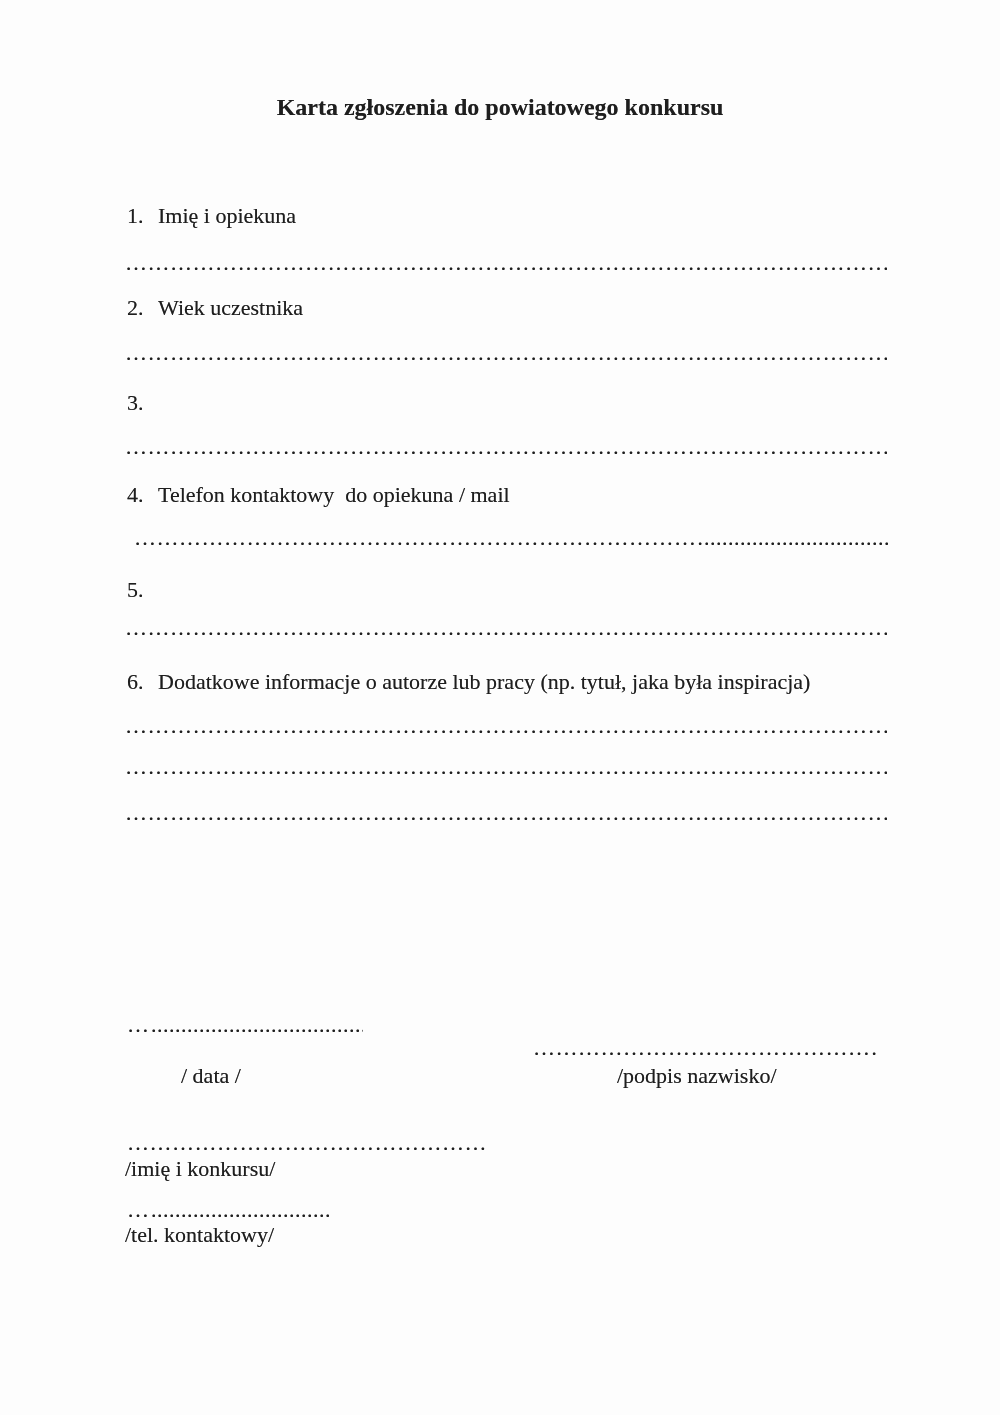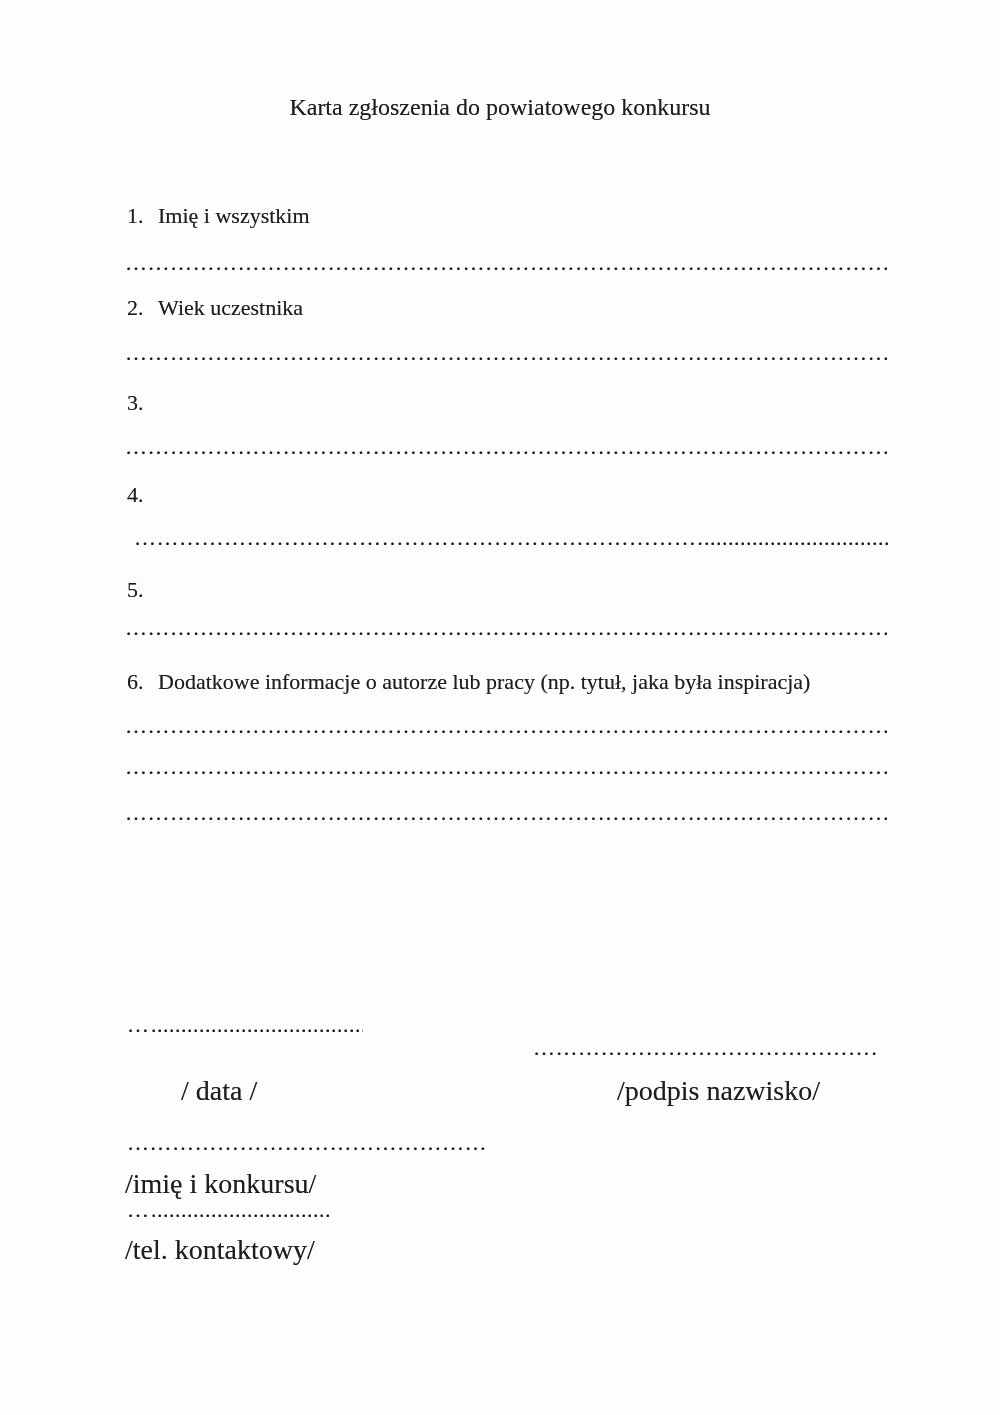--- a/index.html
+++ b/index.html
@@ -16,21 +16,21 @@
     color: #1e1e1e;
     overflow: hidden;
     text-shadow: 0 0 0.6px rgba(30,30,30,0.55);
   }
   .title-line {
     position: absolute;
     left: 0;
     width: 100%;
     text-align: center;
     font-size: 24px;
-    font-weight: normal;
+    font-weight: bold;
     margin: 0;
   }
   .form-item {
     position: absolute;
     left: 127px;
     width: 810px;
     font-size: 22px;
     display: flex;
     align-items: baseline;
   }
@@ -51,35 +51,34 @@
   }
   .dfill {
     display: inline-block;
     overflow: hidden;
     height: 28px;
     white-space: nowrap;
     vertical-align: bottom;
   }
   .sig-label {
     position: absolute;
-    font-size: 28px;
+    font-size: 22px;
     white-space: pre;
-    margin-top: 12px;
   }
 </style>
 </head>
 <body>
 
 <div class="page">
 
   <h1 class="title-line" style="top:94px">Karta zgłoszenia do powiatowego konkursu</h1>
 
   <div class="form-item" style="top:203px">
     <span class="item-num">1.</span>
-    <span class="item-lbl">Imię i wszystkim</span>
+    <span class="item-lbl">Imię i opiekuna</span>
   </div>
   <div class="dotline" style="top:250px">
     <span class="dfill" style="width:762px">……………………………………………………………………………………………………………………</span>
   </div>
 
   <div class="form-item" style="top:295px">
     <span class="item-num">2.</span>
     <span class="item-lbl">Wiek uczestnika</span>
   </div>
   <div class="dotline" style="top:340px">
@@ -88,20 +87,21 @@
 
   <div class="form-item" style="top:390px">
     <span class="item-num">3.</span>
   </div>
   <div class="dotline" style="top:434px">
     <span class="dfill" style="width:762px">……………………………………………………………………………………………………………………</span>
   </div>
 
   <div class="form-item" style="top:482px">
     <span class="item-num">4.</span>
+    <span class="item-lbl">Telefon kontaktowy  do opiekuna / mail</span>
   </div>
   <div class="dotline" style="top:525px;left:134px">
     <span class="dfill" style="width:570px">……………………………………………………………………………………………………………………</span><span class="dfill" style="width:184px">................................................................................</span>
   </div>
 
   <div class="form-item" style="top:577px">
     <span class="item-num">5.</span>
   </div>
   <div class="dotline" style="top:615px">
     <span class="dfill" style="width:762px">……………………………………………………………………………………………………………………</span>

